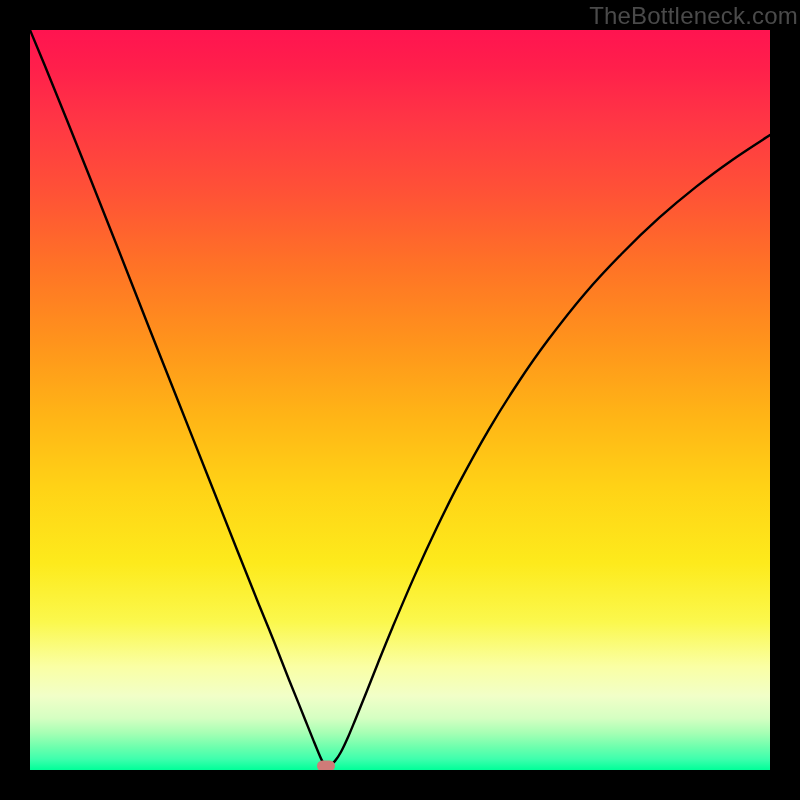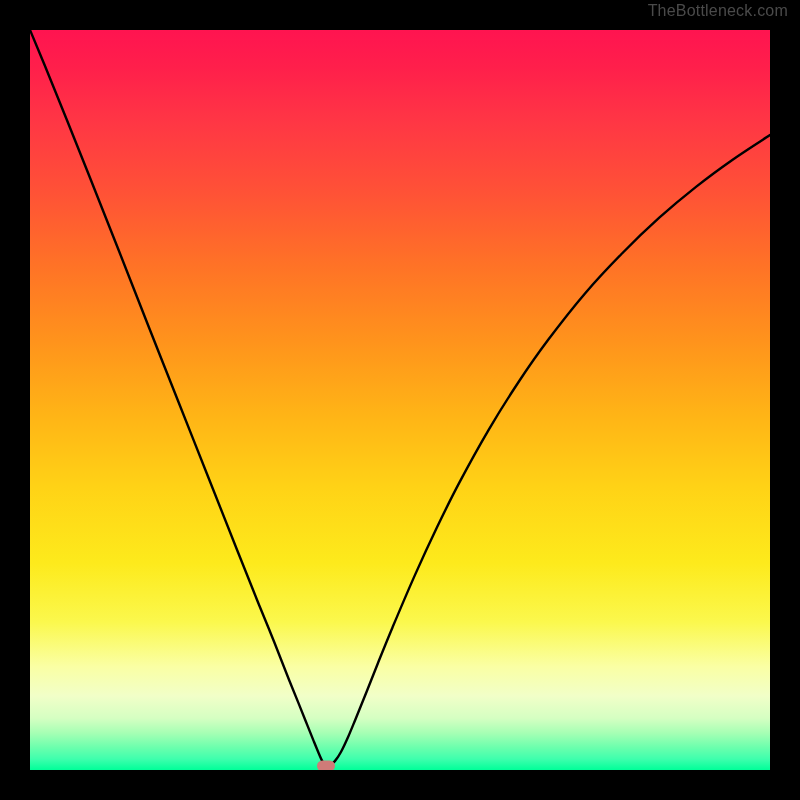--- a/index.html
+++ b/index.html
@@ -7,23 +7,23 @@
     width: 800px;
     height: 800px;
     background: #000;
     position: relative;
     overflow: hidden;
     font-family: Arial, Helvetica, sans-serif;
   }
   .watermark {
     position: absolute;
     top: 2px;
-    right: 12px;
+    right: 2px;
     color: #4a4a4a;
-    font-size: 16px;
+    font-size: 24px;
     font-weight: 500;
     z-index: 10;
     letter-spacing: 0.2px;
   }
   .plot-area {
     position: absolute;
     left: 30px;
     top: 30px;
     width: 740px;
     height: 740px;

